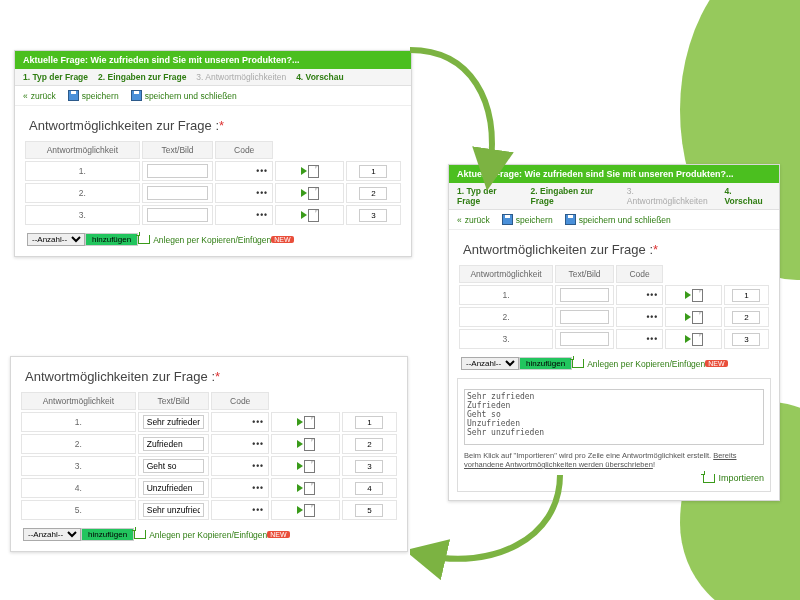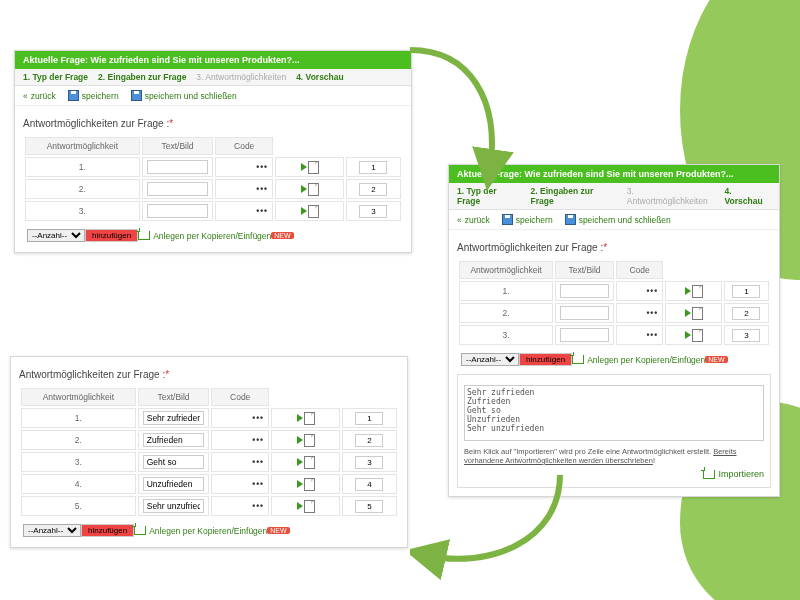--- a/index.html
+++ b/index.html
@@ -11,40 +11,40 @@
 .hdr{background:#4bbf1f;color:#fff;padding:4px 8px;font-weight:bold;font-size:9px;white-space:nowrap;overflow:hidden;text-overflow:ellipsis}
 .steps{display:flex;gap:10px;background:#f5f5f5;border-bottom:1px solid #e0e0e0;padding:3px 8px;font-size:8.5px}
 .steps span{color:#aaa}
 .steps .act{color:#2f7d12;font-weight:bold}
 .tbar{display:flex;gap:12px;align-items:center;padding:4px 8px;border-bottom:1px solid #eee;font-size:8.5px}
 .tbar a{color:#2f7d12;cursor:pointer;display:inline-flex;align-items:center;gap:3px}
 .dbl-chev{color:#2f7d12}
 .disk{display:inline-block;width:9px;height:9px;background:#4a90d9;border:1px solid #2c5a8a;position:relative}
 .disk:after{content:"";position:absolute;left:2px;top:0;width:5px;height:3px;background:#fff}
 .sect{padding:8px}
-.lbl{font-size:10px;margin:4px 0 6px}
+.lbl{font-size:13px;margin:4px 6px 6px}
 .lbl .ast{color:#d33}
 .tbl{width:100%;border-collapse:separate;border-spacing:2px}
 .tbl th{background:#f4f4f4;font-weight:normal;color:#666;font-size:8.5px;padding:3px 5px;text-align:center;border:1px solid #e5e5e5}
 .tbl td{background:#fff;border:1px solid #e5e5e5;padding:2px 4px;font-size:8.5px;vertical-align:middle}
 .tbl td.num{width:16px;text-align:center;color:#666}
 .inp{width:100%;border:1px solid #ccc;height:14px;padding:0 3px;box-sizing:border-box;font-size:8.5px}
 .dots{letter-spacing:1px;font-weight:bold;text-align:right;color:#333;cursor:move}
 .tbcell{width:40px;text-align:center}
 .codecell{width:30px;text-align:center}
 .codein{width:22px;border:1px solid #ccc;text-align:center;font-size:8px}
 .iconset{display:inline-flex;gap:1px;align-items:center}
 .arrR{width:0;height:0;border-top:4px solid transparent;border-bottom:4px solid transparent;border-left:6px solid #3a9b1a;display:inline-block}
 .page{width:9px;height:11px;border:1px solid #7a7a7a;background:#fff;display:inline-block;position:relative}
 .page:before{content:"";position:absolute;right:0;top:0;border-left:3px solid #ccc;border-bottom:3px solid transparent}
 .cart{display:inline-block;width:10px;height:8px;border:1px solid #3a9b1a;border-top:none;position:relative}
 .cart:before{content:"";position:absolute;left:-3px;top:-3px;width:3px;height:3px;border-right:1px solid #3a9b1a;border-bottom:1px solid #3a9b1a}
 .footrow{display:flex;align-items:center;padding:6px 4px 2px;font-size:8.5px}
 select.qty{font-size:8px;border:1px solid #aaa}
-.btn{border:1px solid #ccc;background:#ef4444;padding:1px 6px;font-size:8px;cursor:pointer}
+.btn{border:1px solid #ccc;background:#22c55e;padding:1px 6px;font-size:8px;cursor:pointer}
 a.grn{color:#2f7d12;cursor:pointer;display:inline-flex;align-items:center;gap:3px}
 .badge-new{background:#e94e3a;color:#fff;font-size:7px;padding:0 3px;border-radius:2px}
 .pastebox{border:1px solid #ddd;margin-top:6px;padding:6px}
 .pastebox .b{font-weight:bold}
 textarea.ta{width:100%;height:56px;font-size:8px;border:1px solid #ccc;resize:none;box-sizing:border-box;margin:4px 0;color:#555}
 .note{font-size:7.5px;color:#555}
 .note .ul{text-decoration:underline}
 .impbtn{text-align:right;margin-top:4px}
 .flowarrow{position:absolute;pointer-events:none}
 </style>

